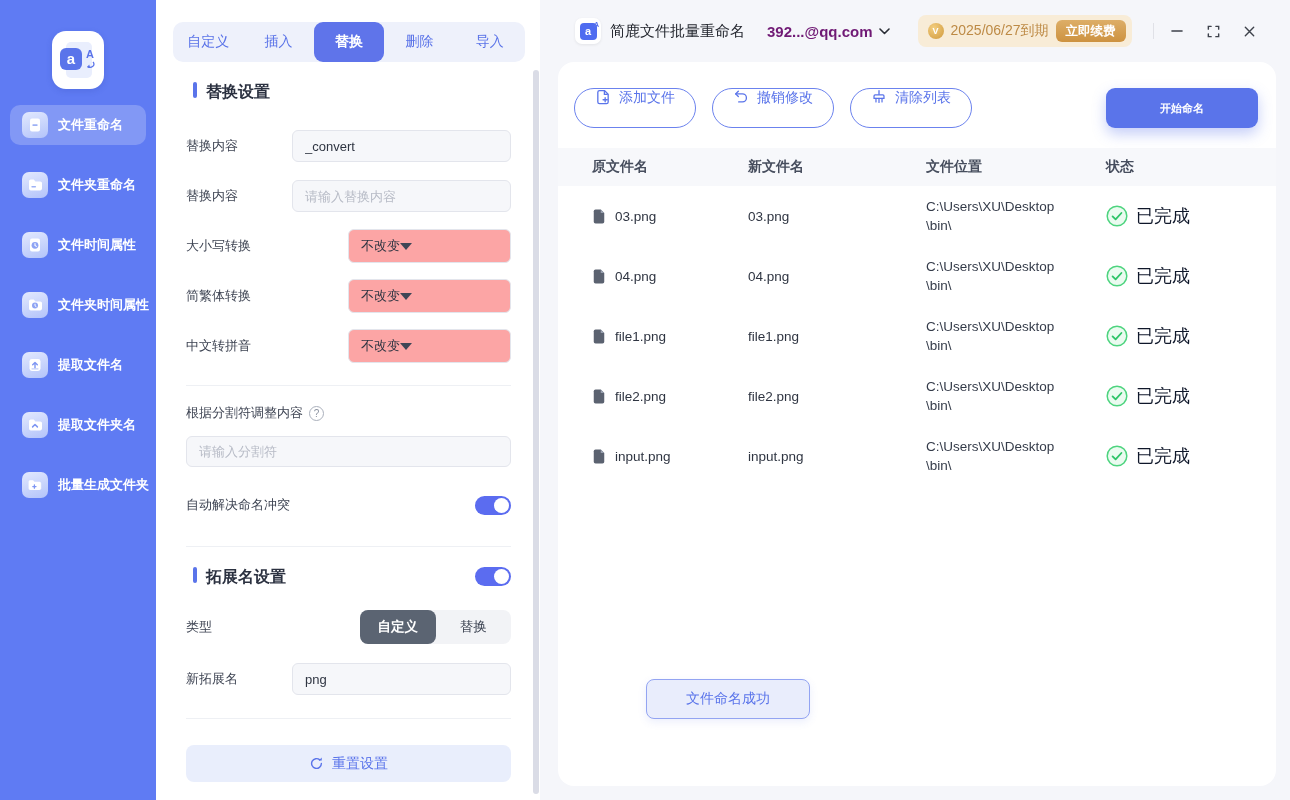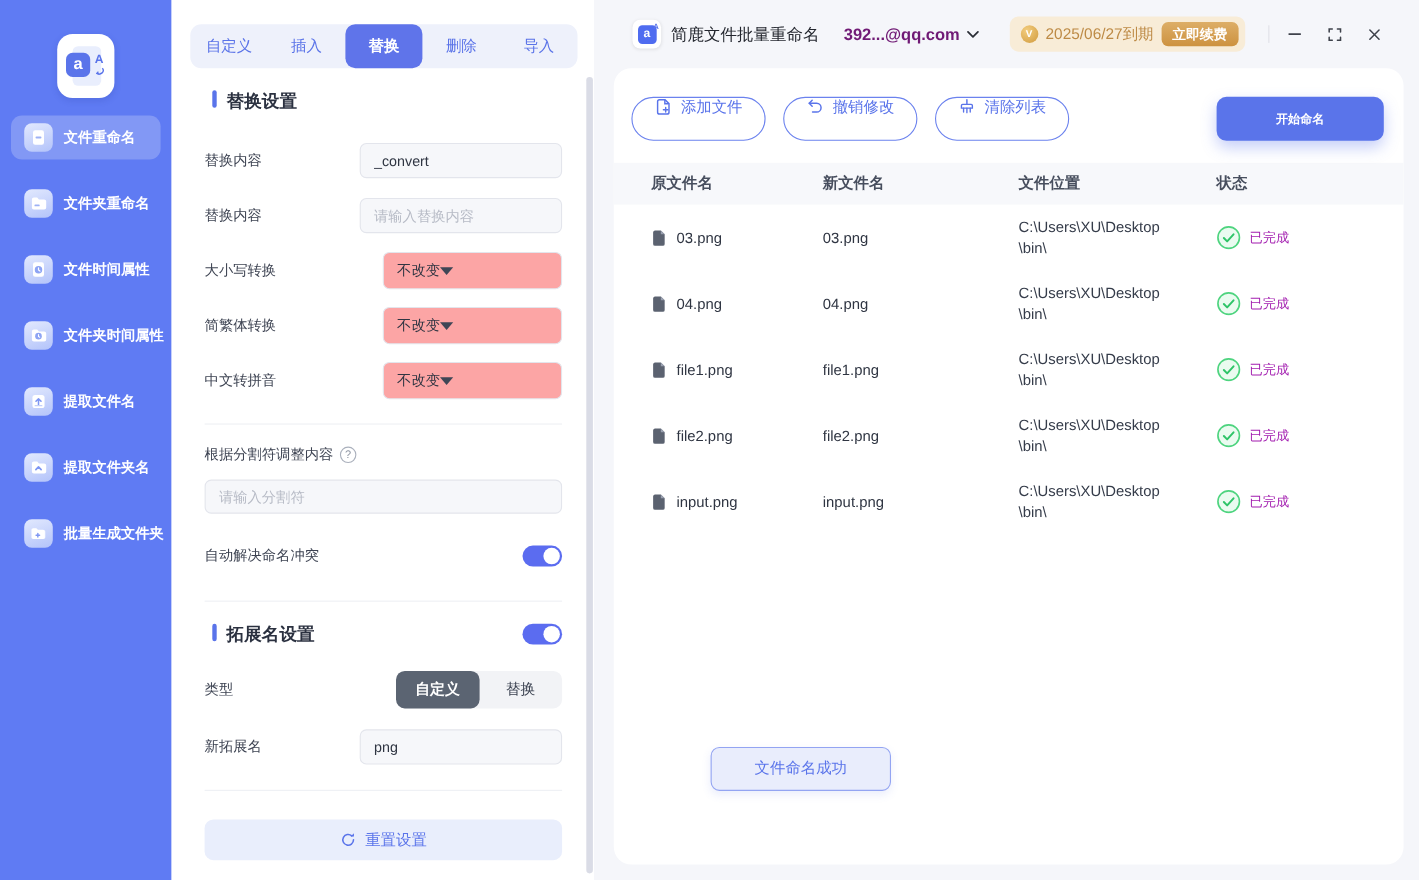--- a/index.html
+++ b/index.html
@@ -23,21 +23,21 @@
   .mid { position:absolute; left:156px; top:0; width:384px; height:800px; background:#fff; }
   .tabbar { margin:22px 15px 0 17px; height:40px; background:#eef1fb; border-radius:10px; display:flex; align-items:stretch; }
   .tab { flex:1; display:flex; align-items:center; justify-content:center; font-size:14px; color:#5a73e8; cursor:pointer; }
   .tab.active { background:#5f74ea; color:#fff; border-radius:9px; font-weight:bold; }
   .sec-head { display:flex; align-items:flex-start; margin:20px 29px 0 37px; }
   .sec-bar { width:4px; height:16px; background:#5a74ea; border-radius:2px; margin-right:9px; }
   .sec-title { font-size:16px; font-weight:bold; color:#2b3140; flex:1; }
   .frow { display:flex; align-items:center; justify-content:space-between; margin:16px 29px 0 30px; height:34px; }
   .frow.first { margin-top:26px; }
   .flabel { font-size:13px; color:#3d4352; display:flex; align-items:center; gap:6px; }
-  .tinput { width:184px; height:32px; background:#f6f7fa; border:1px solid #e3e5ec; border-radius:6px; padding:0 12px; font-size:13px; color:#2f3542; font-family:inherit; outline:none; }
+  .tinput { width:219px; height:32px; background:#f6f7fa; border:1px solid #e3e5ec; border-radius:6px; padding:0 12px; font-size:13px; color:#2f3542; font-family:inherit; outline:none; }
   .tinput::placeholder { color:#b7bbc6; }
   .tinput.full { width:100%; height:31px; }
   .select { width:163px; height:34px; background:#fca5a5; border:1px solid #e3e5ec; border-radius:6px; display:flex; align-items:center; justify-content:flex-start; padding:0 12px; cursor:pointer; }
   .select .val { font-size:13px; color:#2f3542; }
   .caret { width:0; height:0; border-left:6px solid transparent; border-right:6px solid transparent; border-top:7px solid #3f4656; }
   .hr { height:1px; background:#eef0f4; margin:22px 29px 0 30px; }
   .help { width:15px; height:15px; border:1px solid #aab0bc; border-radius:50%; color:#8b92a0; font-size:10px; line-height:13px; text-align:center; display:inline-block; }
   .toggle { width:36px; height:19px; background:#5b6cf0; border-radius:10px; position:relative; cursor:pointer; flex:none; }
   .toggle .knob { position:absolute; right:2px; top:2px; width:15px; height:15px; background:#fff; border-radius:50%; }
   .seg { width:151px; height:34px; background:#f2f3f6; border-radius:8px; display:flex; }
@@ -67,21 +67,21 @@
   .card-toolbar { display:flex; align-items:center; gap:16px; padding:26px 18px 0 16px; }
   .obtn { height:40px; border:1px solid #6b82ee; border-radius:20px; background:#fff; color:#5a74ea; font-size:14px; display:flex; gap:8px; padding:0 20px; cursor:pointer; }
   .start-btn { margin-left:auto; width:152px; height:40px; background:#5a74ea; border-radius:9px; color:#fff; font-size:11px; font-weight:bold; display:flex; align-items:center; justify-content:center; cursor:pointer; box-shadow:0 6px 14px rgba(90,116,234,.35); }
   .thead { margin-top:20px; height:38px; background:#f7f8fb; display:grid; grid-template-columns:156px 178px 180px 1fr; padding-left:34px; align-items:center; }
   .thead span { font-size:14px; font-weight:bold; color:#474e5e; }
   .trow { display:grid; grid-template-columns:156px 178px 180px 1fr; padding-left:34px; align-items:center; height:60px; }
   .trow .orig { display:flex; align-items:center; gap:9px; }
   .fname { font-size:13.5px; color:#2f3542; }
   .loc { font-size:13.5px; color:#353c4a; line-height:19px; }
   .status { display:flex; align-items:center; gap:8px; }
-  .status span { font-size:12px; color:#a21caf; }
+  .status span { font-size:18px; color:#0f172a; }
   .toast { position:absolute; left:88px; top:617px; width:164px; height:40px; background:#e9edfc; border:1px solid #93a4f2; border-radius:8px; display:flex; align-items:center; justify-content:center; color:#5a74ea; font-size:14px; box-shadow:0 3px 8px rgba(90,116,234,.12); }
 </style>
 </head>
 <body>
 
 <div id="app">
 
   <div class="sidebar">
     <div class="logo">
       <div class="page"></div>

